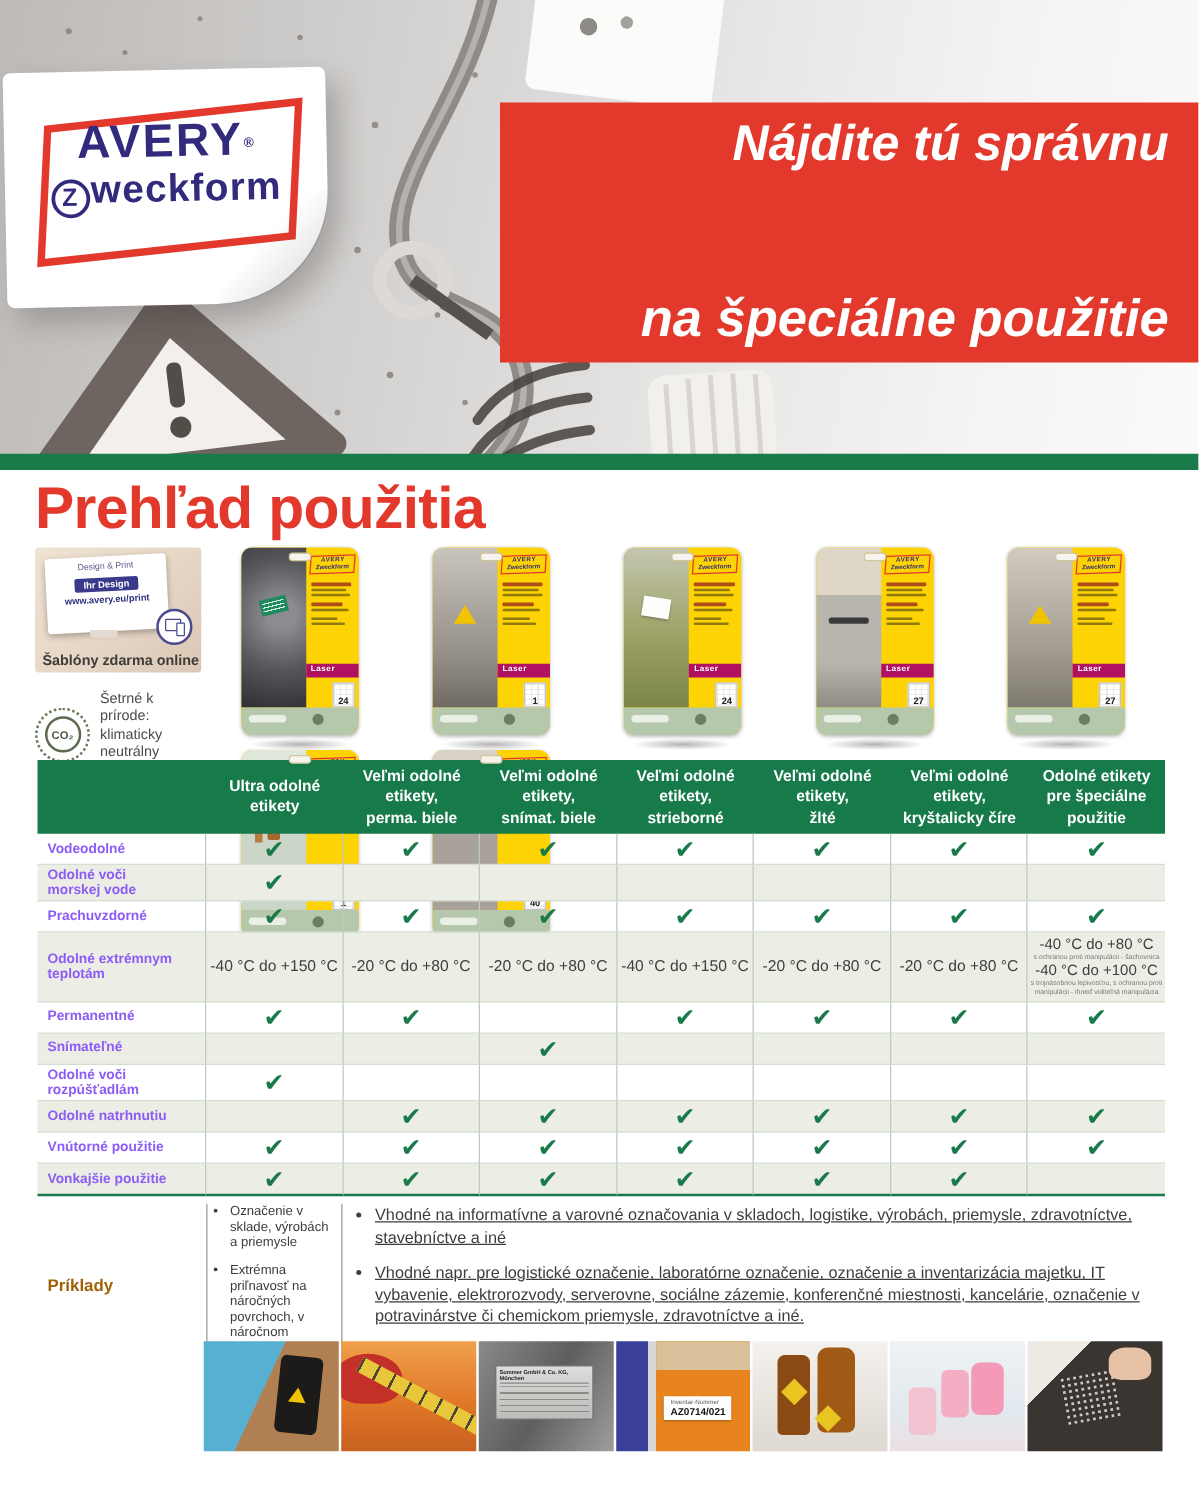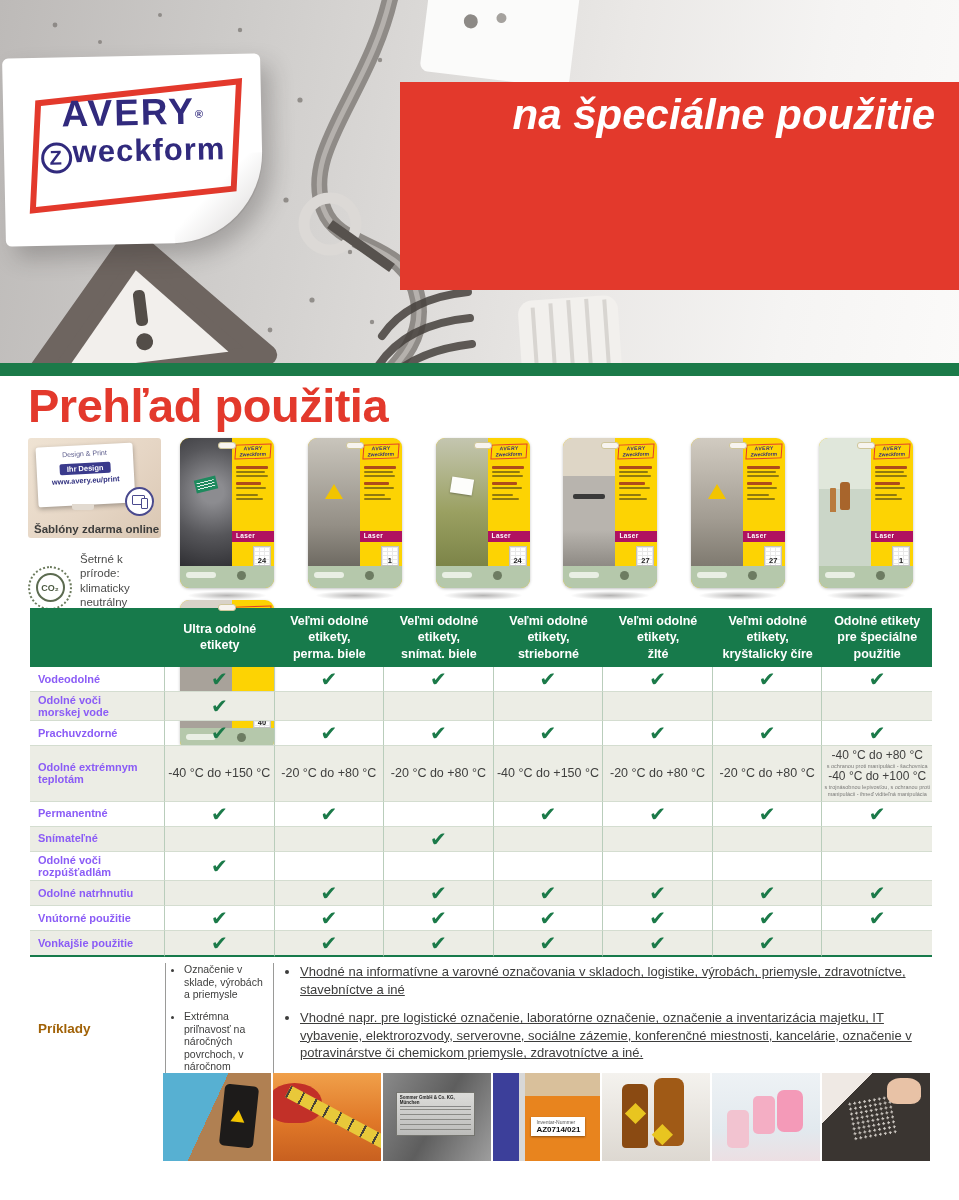--- a/index.html
+++ b/index.html
@@ -50,21 +50,21 @@
   .dp-mon{position:absolute;left:5px;top:6px;width:11px;height:8px;border:1.5px solid #4a4a8e;border-radius:1px;}
   .dp-ph{position:absolute;right:4px;top:9px;width:5px;height:9px;border:1.5px solid #4a4a8e;border-radius:1px;background:#fff;}
   .templates{position:absolute;left:6px;bottom:3px;font-size:11.5px;font-weight:bold;color:#3c3c3b;}
   .eco-row{display:flex;gap:8px;margin-top:14px;align-items:center;}
   .co2-badge{flex:0 0 auto;width:40px;height:40px;border-radius:50%;border:2px dotted #6b7a5c;
     display:flex;align-items:center;justify-content:center;}
   .co2-inner{width:25px;height:25px;border-radius:50%;border:2px solid #5c6b50;display:flex;align-items:center;
     justify-content:center;font-size:9px;font-weight:bold;color:#4c5a42;}
   .eco-text{font-size:11.5px;color:#4b4b4a;white-space:pre-line;line-height:1.25;}
 
-  .prow{display:grid;grid-template-columns:repeat(6,1fr);justify-items:center;}
+  .prow{display:grid;grid-template-columns:repeat(5,1fr);justify-items:center;}
   .pslot{display:flex;flex-direction:column;align-items:center;}
   .product{position:relative;width:94px;height:150px;background:#fdd303;border-radius:9px;overflow:hidden;
     box-shadow:0 1px 3px rgba(0,0,0,.25);}
   .pack-hole{position:absolute;top:4px;left:50%;transform:translateX(-50%);width:16px;height:5px;
     background:#f7f4ef;border:1px solid #cfc69a;border-radius:3px;z-index:3;}
   .pack-photo{position:absolute;left:0;top:0;width:52px;height:128px;}
   .pack-strip{position:absolute;right:0;top:0;width:42px;height:128px;display:flex;flex-direction:column;}
   .mini-logo{margin:6px 3px 3px;border:1px solid #e3392c;transform:skewX(-6deg) rotate(-2deg);
     text-align:center;padding:1px 0;line-height:1.1;}
   .ml-a{font-size:5px;font-weight:bold;color:#312a7d;letter-spacing:.5px;}
@@ -219,20 +219,21 @@
     </div>
 
     <svg class="warning" width="265" height="152" viewBox="0 0 265 152">
       <polygon points="132,10 252,142 12,142" fill="#6e6560" stroke="#6e6560" stroke-width="20" stroke-linejoin="round"></polygon>
       <polygon points="132,42 214,134 50,134" fill="#f2efec"></polygon>
       <rect x="126" y="62" width="12" height="36" rx="5" fill="#534d48"></rect>
       <circle cx="132" cy="114" r="8.5" fill="#534d48"></circle>
     </svg>
 
     <div class="banner">
+      <div class="b1">Nájdite tú správnu</div>
       <div class="b3">na špeciálne použitie</div>
     </div>
 
     <div class="green-strip"></div>
   </header>
 
   <h1 class="title">Prehľad použitia</h1>
 
   <section class="products">
     <div class="info-col">

